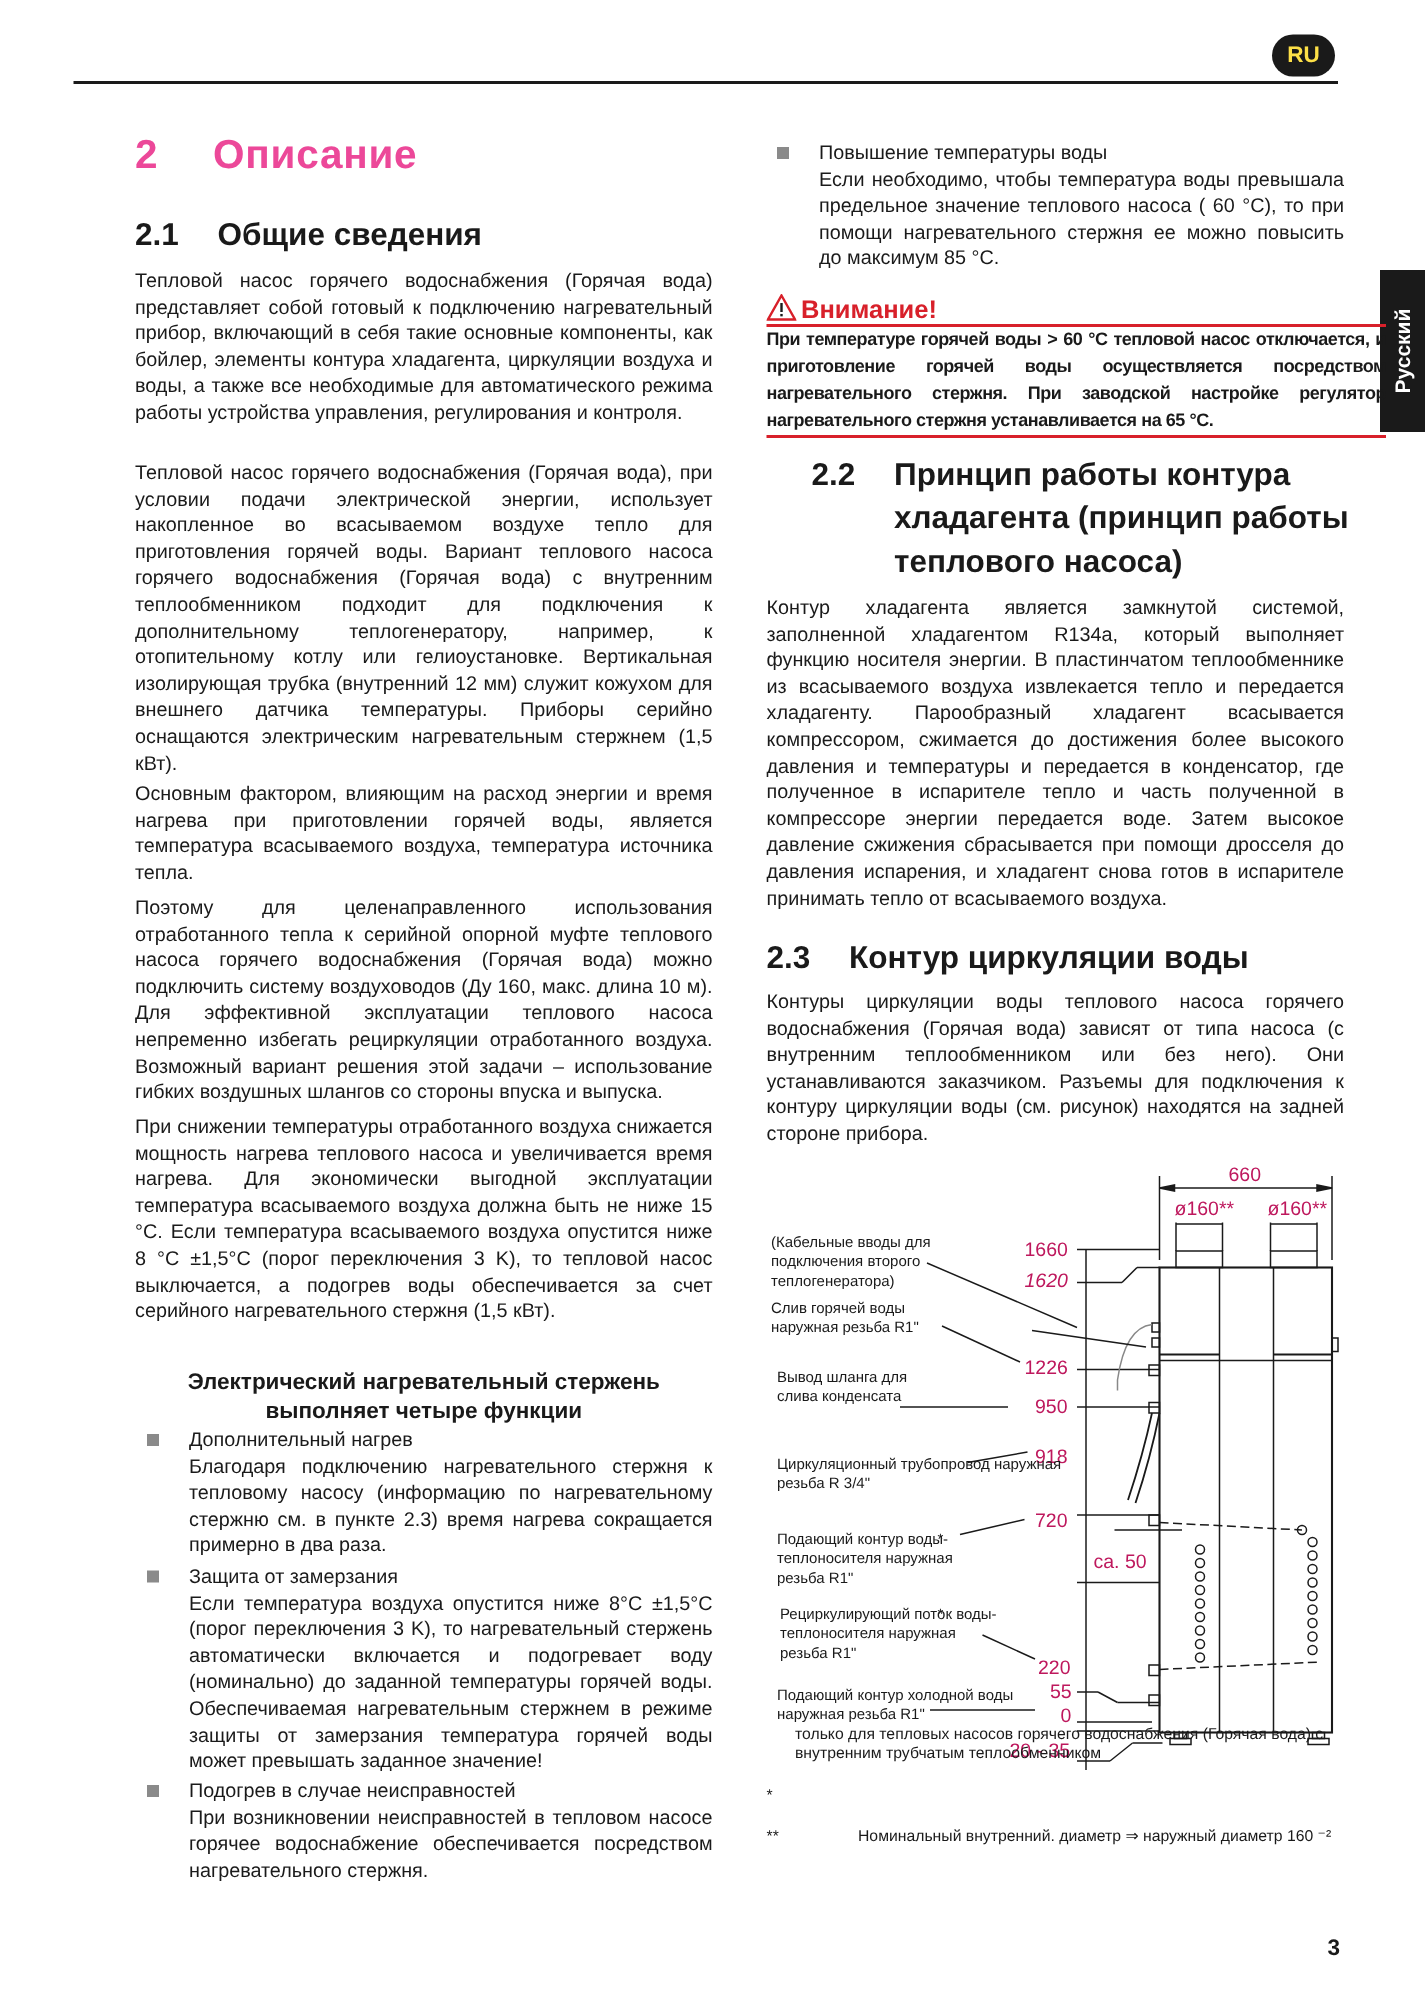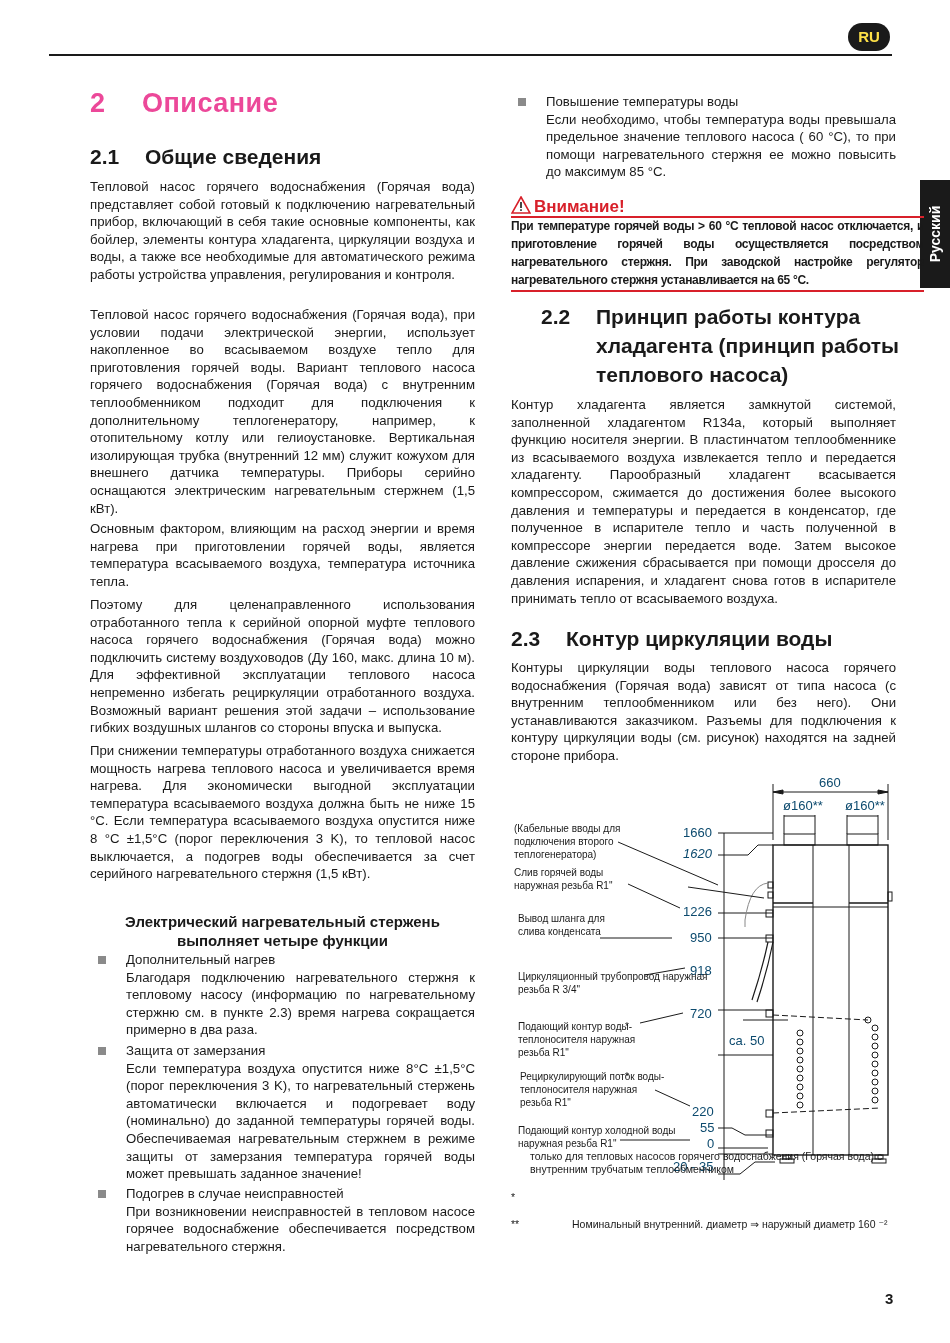--- a/index.html
+++ b/index.html
@@ -21,21 +21,21 @@
   .h3 { position: absolute; font-size: 15px; font-weight: bold; line-height: 19px; text-align: center; }
   .bullet { position: absolute; font-size: 13.2px; line-height: 17.6px; }
   .bullet .sq { position: absolute; left: 0; top: 5px; width: 8px; height: 8px; background: #8a8a8a; }
   .bullet .title { font-weight: normal; display: block; margin-left: 28px; }
   .bullet .body { display: block; margin-left: 28px; text-align: justify; }
   .warn-title { position: absolute; left: 511px; top: 196px; font-size: 17px; font-weight: bold; color: #d8202a; }
   .warn-line { position: absolute; left: 511px; height: 1.5px; width: 413px; background: #d8202a; }
   .warn-text { position: absolute; left: 511px; top: 217px; width: 413px; font-size: 12px; font-weight: bold;
                line-height: 18px; text-align: justify; font-family: "Liberation Sans Narrow", "Liberation Sans", sans-serif; letter-spacing: -0.3px; }
   .diag-label { position: absolute; font-size: 10px; line-height: 13px; color: #1a1a1a; }
-  .dim { position: absolute; font-size: 13px; color: #0c4a6e; }
+  .dim { position: absolute; font-size: 13px; color: #be185d; }
   .foot { position: absolute; font-size: 10.5px; line-height: 13px; color: #1a1a1a; }
   .page-num { position: absolute; left: 885px; top: 1290px; font-size: 15px; font-weight: bold; }
 </style>
 </head>
 <body>
 
 <div class="lang-badge">RU</div>
 <div class="topline"></div>
 <div class="side-tab">
     <span>Русский</span>

